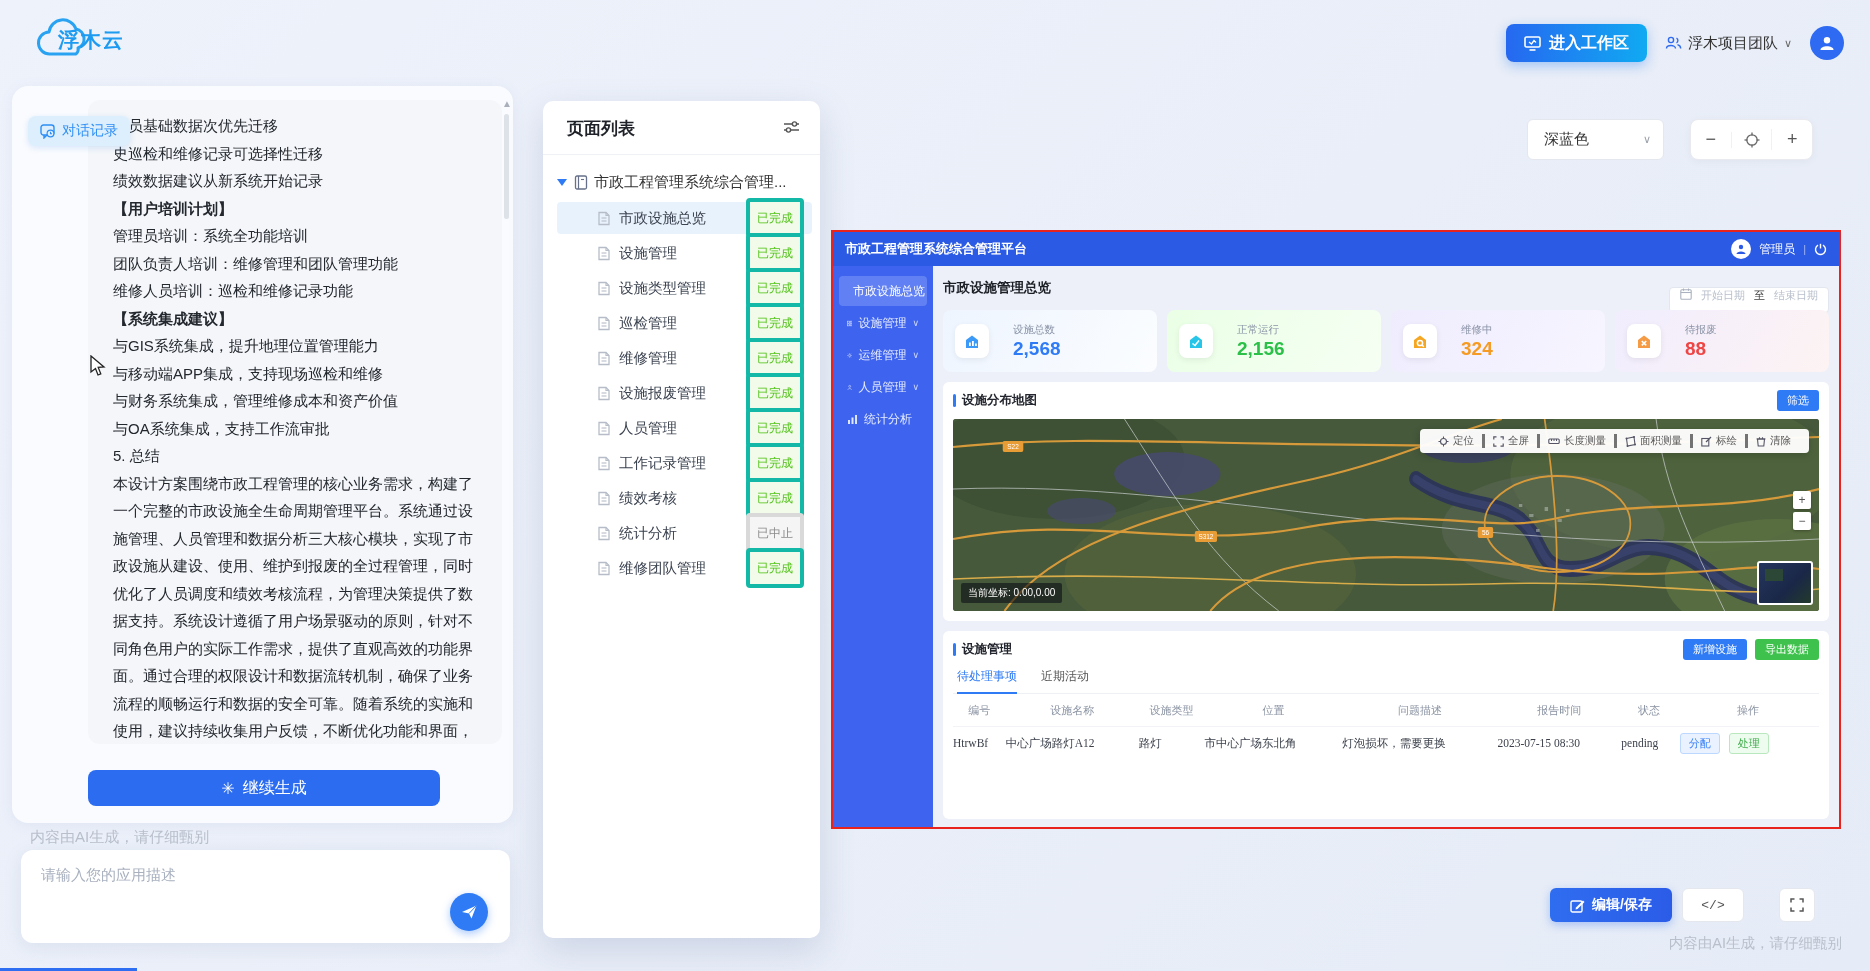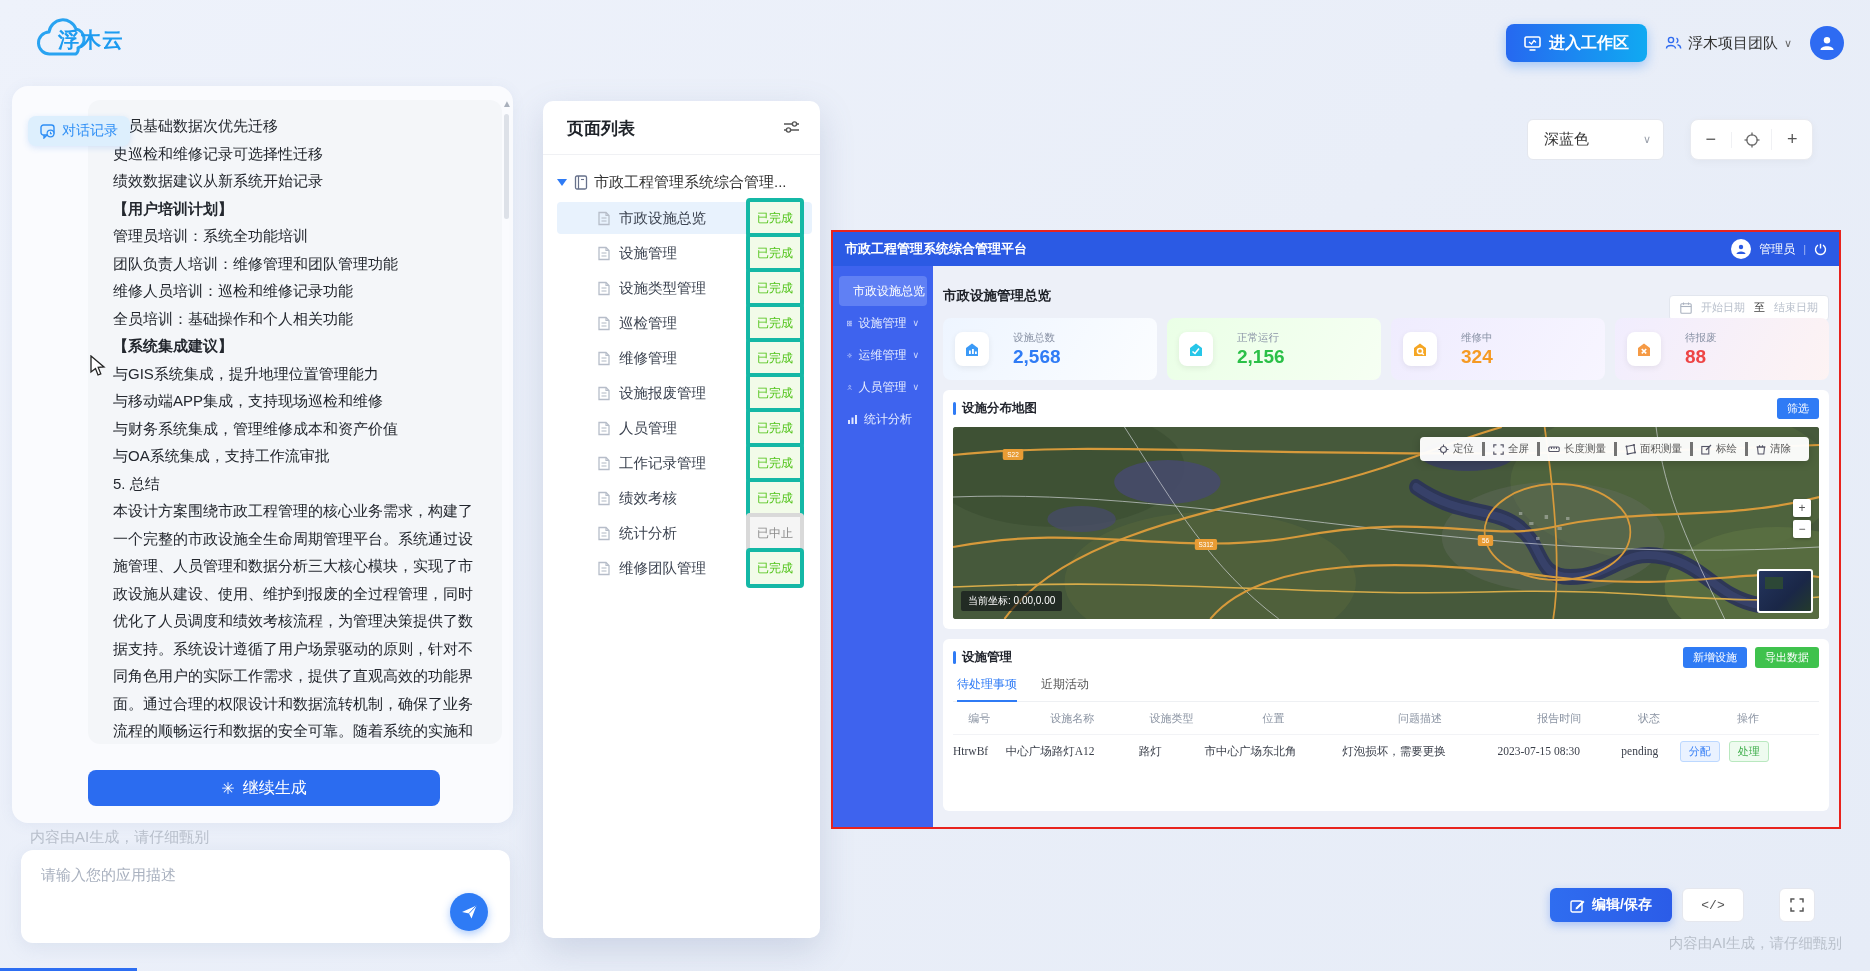--- a/index.html
+++ b/index.html
@@ -75,25 +75,25 @@
   .ptopbar .ptitle { color:#fff; font-size:13px; font-weight:700; }
   .ptb-right { margin-left:auto; display:flex; align-items:center; gap:8px; color:#fff; font-size:12px; }
   .ptb-avatar { width:20px; height:20px; border-radius:50%; background:#fff; display:flex; align-items:center; justify-content:center; }
   .ptb-sep { color:rgba(255,255,255,.55); font-size:11px; }
   .pbody { flex:1; display:flex; min-height:0; }
   .psidebar { width:100px; background:#3e63ee; padding-top:8px; flex:none; }
   .psitem { height:30px; margin:2px 6px; padding:0 8px; border-radius:4px; display:flex; align-items:center; gap:6px;
             color:#e6ecff; font-size:12px; cursor:pointer; white-space:nowrap; }
   .psitem.active { background:#6080f4; color:#fff; }
   .psitem .schev { margin-left:auto; font-size:9px; opacity:.85; }
-  .pmain { flex:1; background:#edf0f8; padding:16px 10px; display:flex; flex-direction:column; min-width:0; }
+  .pmain { flex:1; background:#edf0f8; padding:8px 10px; display:flex; flex-direction:column; min-width:0; }
 
   .pm-titlerow { display:flex; align-items:center; height:28px; }
   .pm-title { font-size:13.5px; font-weight:700; color:#1c1f26; }
-  .daterange { margin-left:auto; display:flex; align-items:center; gap:9px; background:#fff; border:1px solid #e2e6ee;
+  .daterange { margin-left:auto; display:flex; gap:9px; background:#fff; border:1px solid #e2e6ee;
                border-radius:4px; height:26px; padding:0 10px; font-size:11px; cursor:pointer;margin-top:23px; }
   .daterange .dph { color:#b9c0cc; }
   .daterange .dto { color:#444; }
 
   .stats { display:flex; gap:10px; margin-top:8px; }
   .stat { flex:1; height:62px; border-radius:8px; display:flex; align-items:center; gap:24px; padding-left:12px; }
   .stat .sicon { width:34px; height:34px; border-radius:8px; background:#fff; box-shadow:0 2px 6px rgba(0,0,0,.07);
                  display:flex; align-items:center; justify-content:center; flex:none; }
   .stat .slabel { font-size:10.5px; color:#8a93a6; }
   .stat .svalue { font-size:19px; font-weight:700; margin-top:1px; }
@@ -208,21 +208,20 @@
         <div class="cline">绩效数据建议从新系统开始记录</div>
 
         <div class="cline bold">【用户培训计划】</div>
 
         <div class="cline">管理员培训：系统全功能培训</div>
 
         <div class="cline">团队负责人培训：维修管理和团队管理功能</div>
 
         <div class="cline">维修人员培训：巡检和维修记录功能</div>
 
-        <div class="cline">全员培训：基础操作和个人相关功能</div>
 
         <div class="cline bold">【系统集成建议】</div>
 
         <div class="cline">与GIS系统集成，提升地理位置管理能力</div>
 
         <div class="cline">与移动端APP集成，支持现场巡检和维修</div>
 
         <div class="cline">与财务系统集成，管理维修成本和资产价值</div>
 
         <div class="cline">与OA系统集成，支持工作流审批</div>

